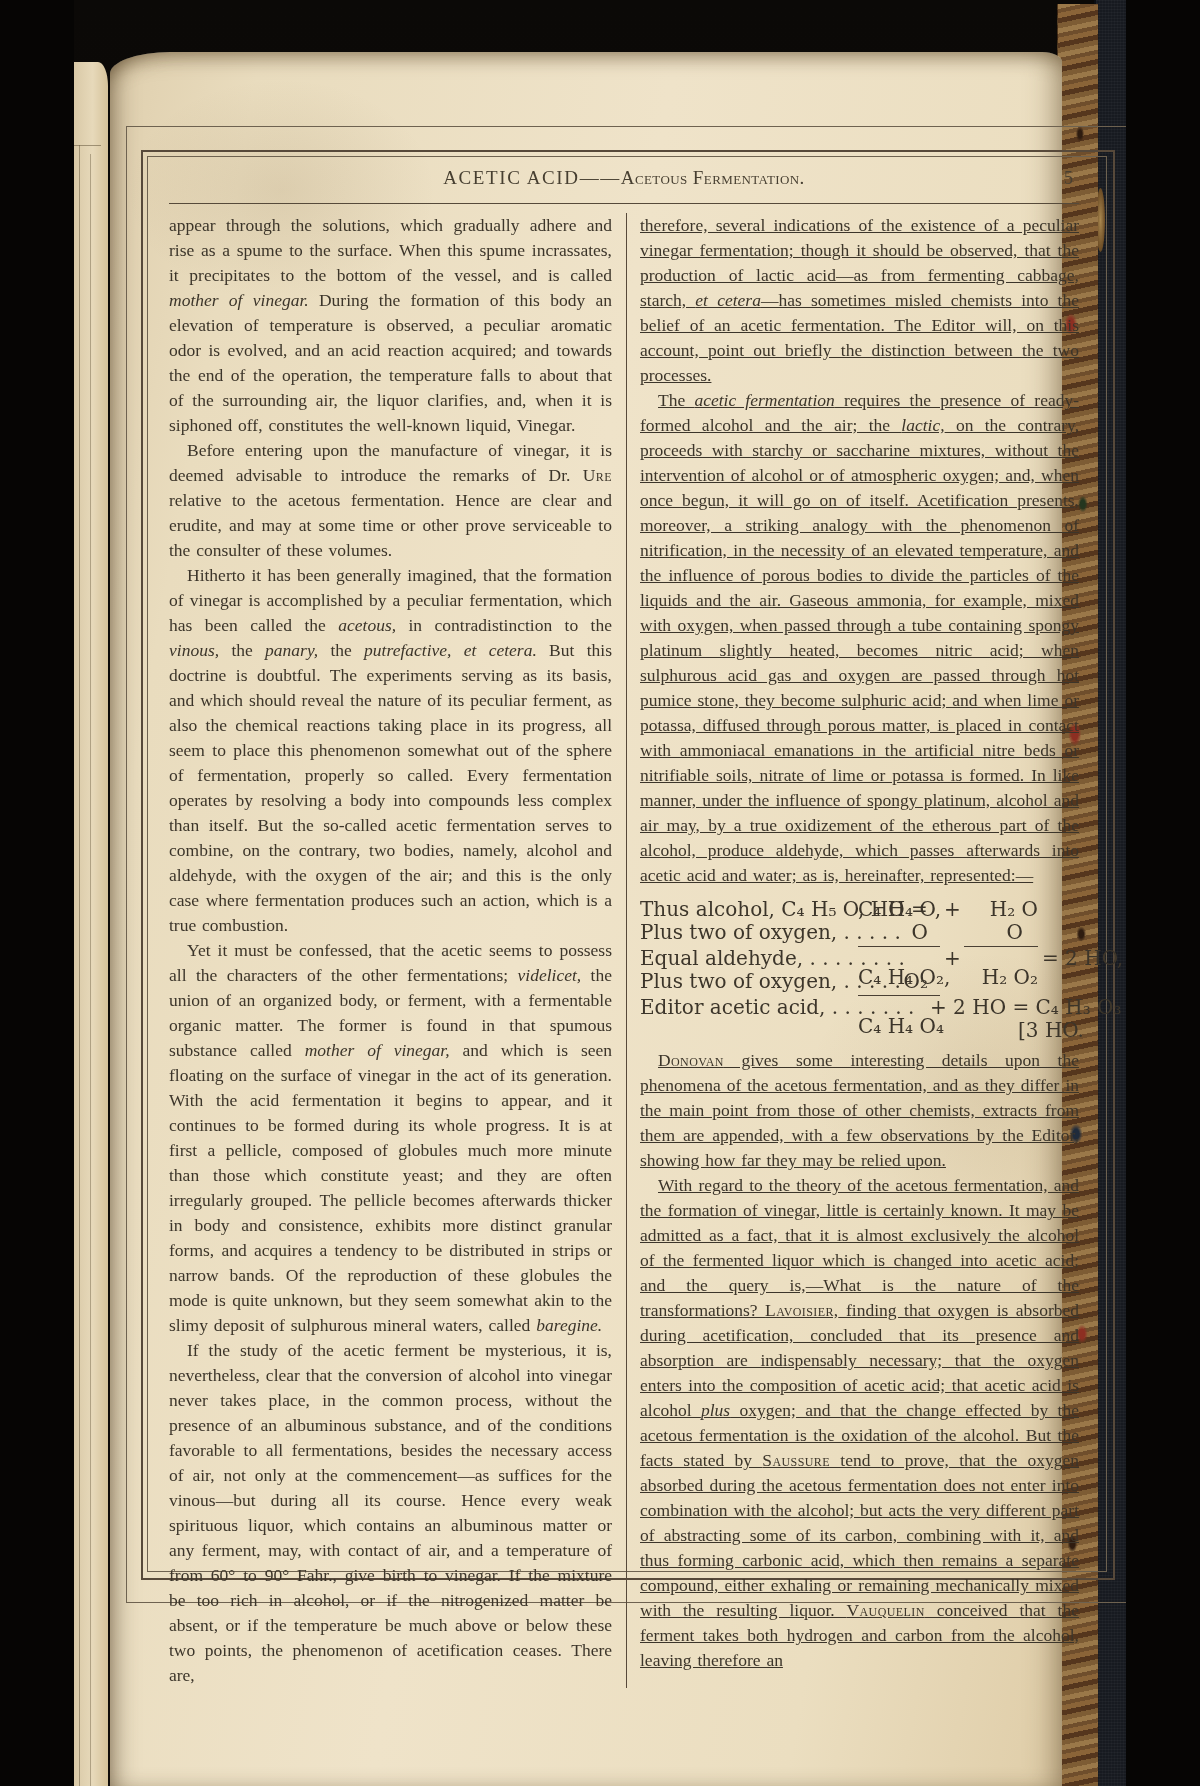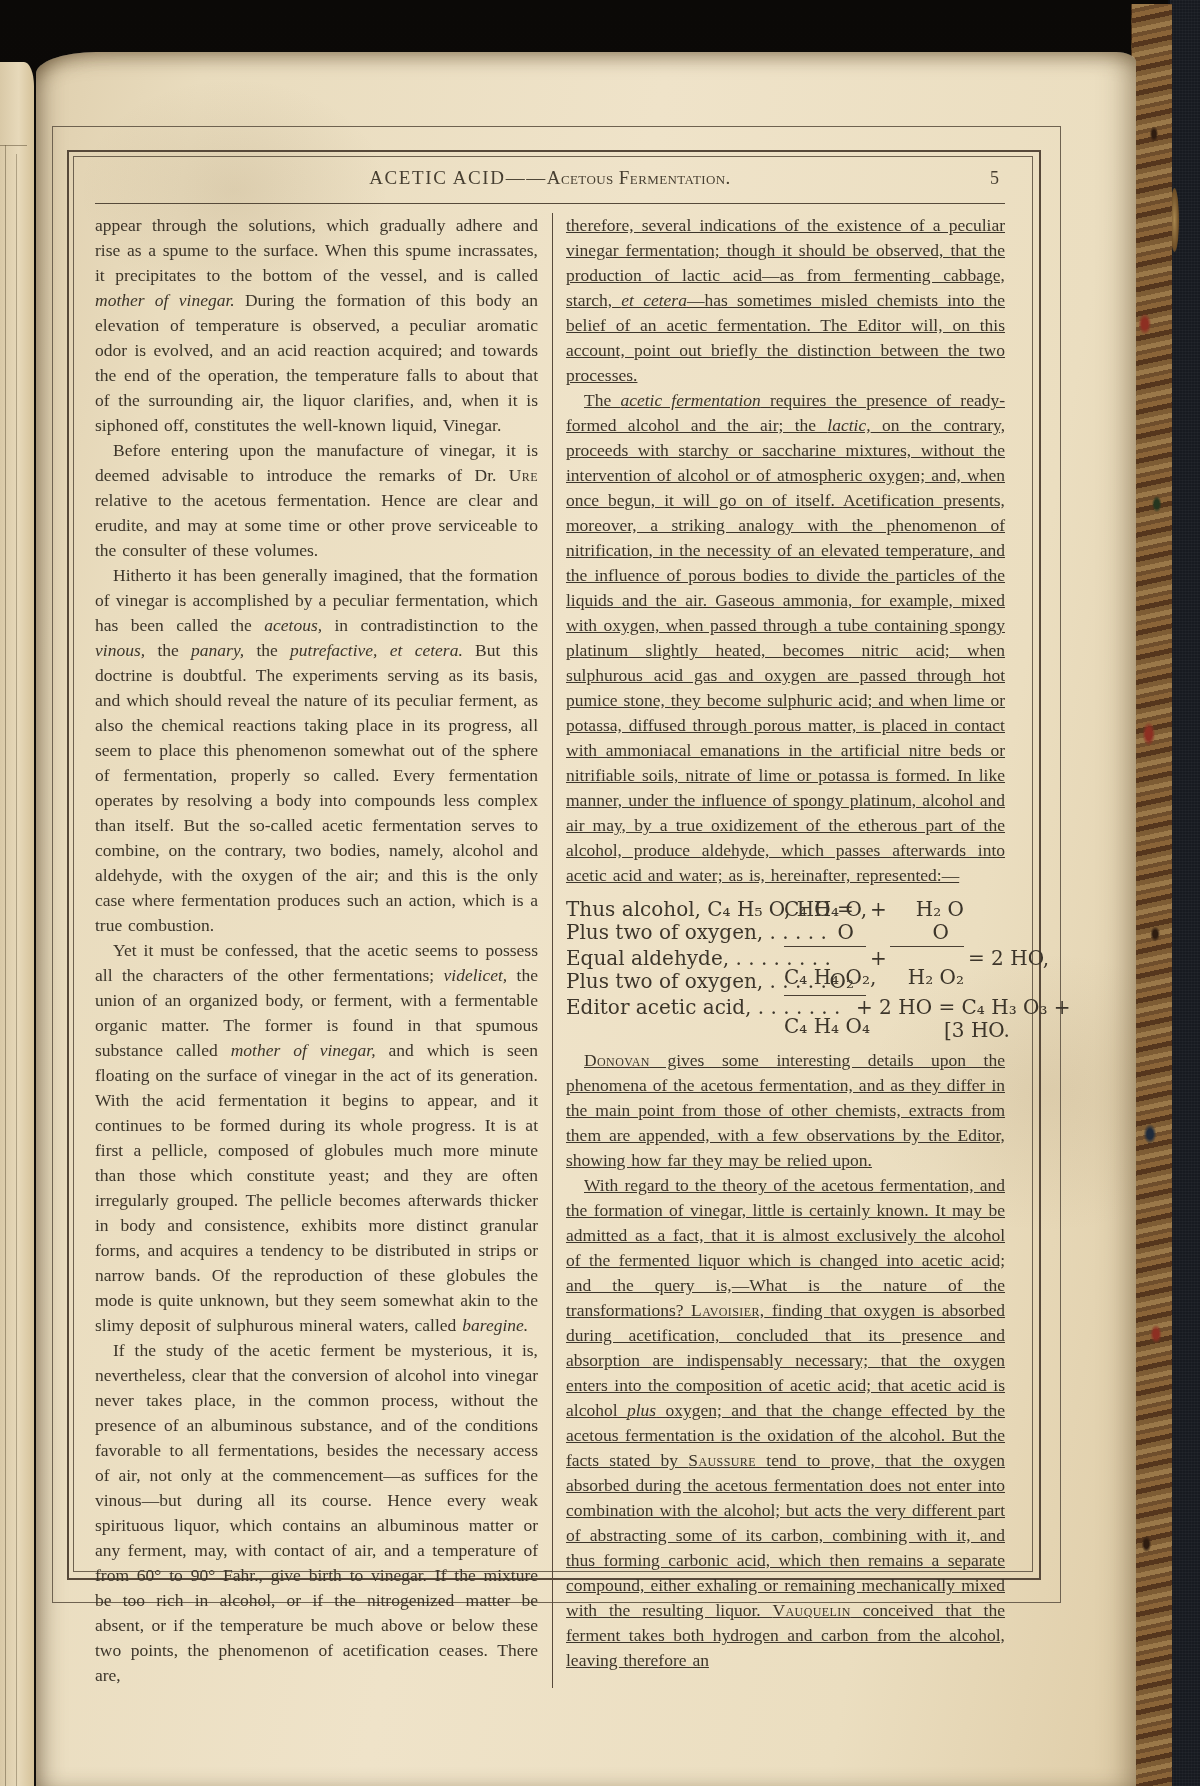--- a/index.html
+++ b/index.html
@@ -1,16 +1,16 @@
 <!DOCTYPE html>
 <html lang="en"><head>
 <meta charset="utf-8">
 <style>
   html,body{margin:0;padding:0;background:#060504;}
-  .photo{position:relative;width:1200px;height:1786px;margin:0 auto;overflow:hidden;
+  .photo{position:relative;width:1052px;height:1786px;margin:0 auto;overflow:hidden;
          background:linear-gradient(180deg,#0b0907 0%,#100d0a 100%);
          font-family:"Liberation Serif",serif;}
 
   
   .book-cover{position:absolute;top:0;right:0;width:30px;height:100%;
       background:
         repeating-linear-gradient(0deg, rgba(255,255,255,.03) 0 1px, rgba(0,0,0,0) 1px 3px),
         repeating-linear-gradient(90deg, rgba(255,255,255,.025) 0 1px, rgba(0,0,0,0) 1px 3px),
         #171a20;
       border-left:2px solid #0c0e12;}

